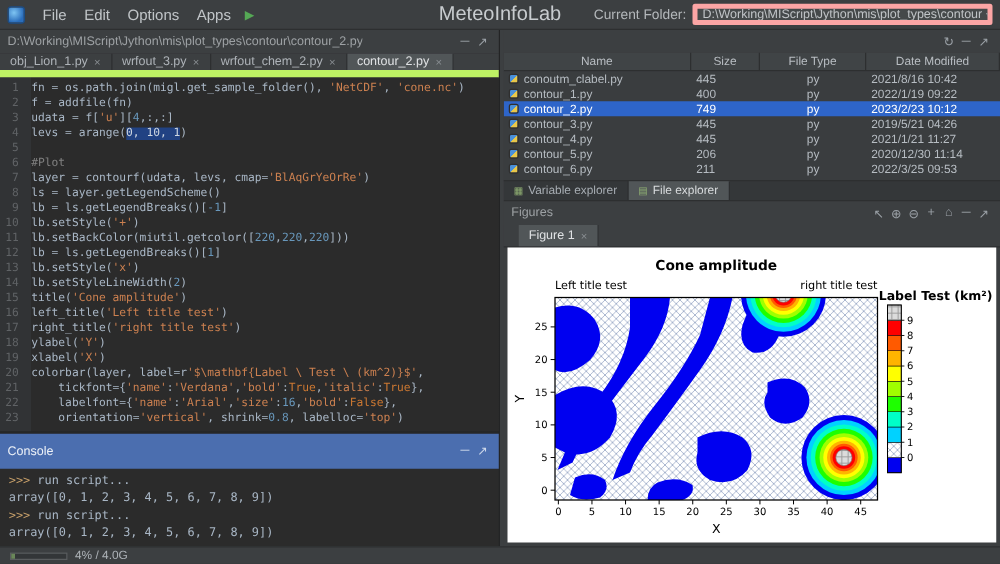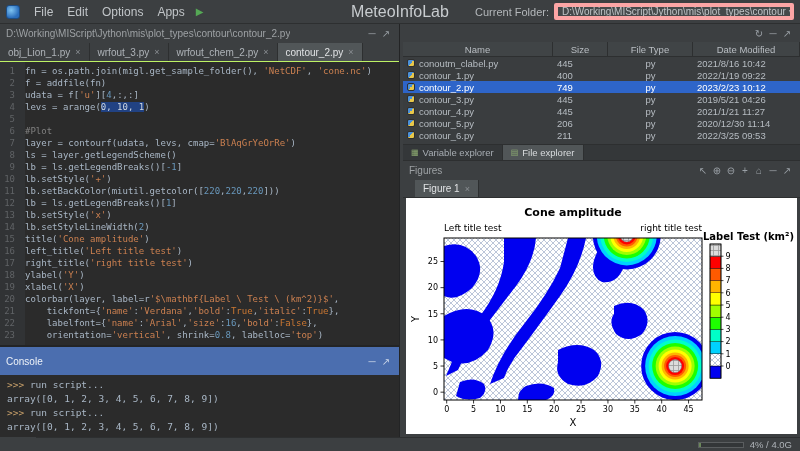--- a/index.html
+++ b/index.html
@@ -22,21 +22,21 @@
   
   .panel-header { height:19px; display:flex; align-items:center; padding:0 6px; font-size:10px; color:#9da1a4;gap:22px; }
   .hicons { margin-left:auto; display:flex; }
   .hicon { width:14px; text-align:center; font-size:10px; color:#9aa0a6; }
 
   
   .editor-panel { position:absolute; left:0; top:24px; width:400px; height:322px; background:#2b2b2b;
                   border-right:1px solid #232425; border-bottom:1px solid #232425;}
   .editor-panel .panel-header { background:#3c3f41; }
   .path-text { overflow:hidden; white-space:nowrap; text-overflow:ellipsis; max-width:330px;}
-  .tabbar { height:19px; background:#3c3f41; display:flex; font-size:10px; border-bottom:1px solid #bef264;}
+  .tabbar { height:19px; background:#3c3f41; display:flex; font-size:10px; border-bottom:6px solid #bef264;}
   .tab { display:flex; align-items:center; gap:5px; padding:0 8px; color:#aeb3b8; border-right:1px solid #2d2f30;}
   .tab.active { background:#515658; color:#e0e2e4; }
   .tab .x { color:#8a8f93; font-size:9px; }
   .code { position:absolute; top:38px; left:0; right:0; bottom:0; overflow:hidden;
           font-family:"DejaVu Sans Mono",monospace; font-size:9px; line-height:12px;
           background:linear-gradient(to right,#313335 0px,#313335 25px,#2b2b2b 25px); padding-top:3px;}
   .cl { display:flex; height:12px; white-space:pre; }
   .ln { width:20px; padding-right:5px; text-align:right; color:#606366; flex:none; }
   .ct { padding-left:5px; color:#a9b7c6; }
   .tok-p { color:#a9b7c6; } .tok-s { color:#cc8050; } .tok-n { color:#6897bb; }
@@ -74,22 +74,22 @@
 
   
   .fig-panel { position:absolute; left:403px; top:160px; right:0; bottom:14px; background:#3c3f41; border-top:1px solid #2d2f30;}
   .fig-tabbar { height:18px; background:#3c3f41; display:flex; font-size:10px; border-bottom:1px solid #2d2f30;padding-left:12px;}
   .fig-area { position:absolute; top:37px; left:3px; right:3px; bottom:3px; background:#ffffff; }
   svg text { font-family:"DejaVu Sans",sans-serif; }
   .blob { fill:#0000f0; }
 
   
   .statusbar { position:absolute; bottom:0; left:0; right:0; height:14px; background:#3c3f41;
-               border-top:1px solid #2d2f30; display:flex; align-items:center; justify-content:flex-end;
-               padding:0 8px; font-size:9.5px; color:#aeb3b8;margin-left:36px; }
+               border-top:1px solid #2d2f30; display:flex; align-items:center; justify-content:flex-start;
+               padding:0 8px; font-size:9.5px; color:#aeb3b8; }
   .membar { width:46px; height:6px; border:1px solid #5a5d5f; margin-right:6px; position:relative; background:#333638;}
   .membar i { position:absolute; left:0; top:0; bottom:0; width:6%; background:#6a8759; }
 </style>
 </head>
 <body>
 
 <div class="app">
 
   <div class="menubar">
     <span class="logo"></span>

